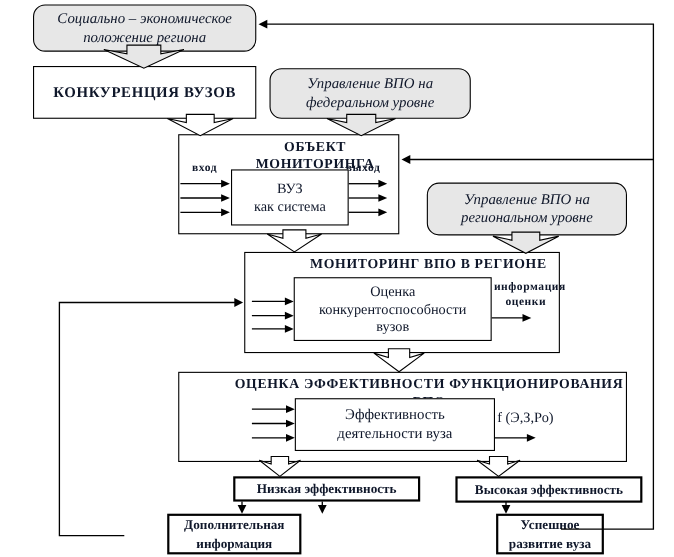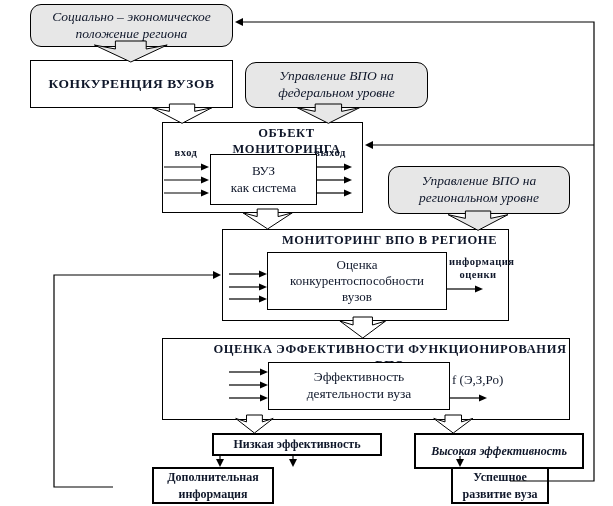--- a/index.html
+++ b/index.html
@@ -93,21 +93,21 @@
     <div>
       <span>Эффективность</span><br>
       <span>деятельности  вуза</span>
     </div>
   </div>
   <div style="position:absolute;left:452px;top:372px;font-size:13px;">f (Э,З,Ро)</div>
 
   <div class="node thick bottom-box" style="left:173px;top:433px;width:170px;height:23px;">
     <span>Низкая эффективность</span>
   </div>
-  <div class="node thick bottom-box" style="left:375px;top:433px;width:170px;height:36px;font-style:italic;">
+  <div class="node thick bottom-box" style="left:375px;top:433px;width:170px;height:24px;">
     <span>Высокая эффективность</span>
   </div>
 
   <div class="node thick bottom-box" style="left:113px;top:467px;width:122px;height:37px;">
     <div>
       <span>Дополнительная</span><br>
       <span>информация</span>
     </div>
   </div>
   <div class="node thick bottom-box" style="left:412px;top:467px;width:98px;height:37px;">

